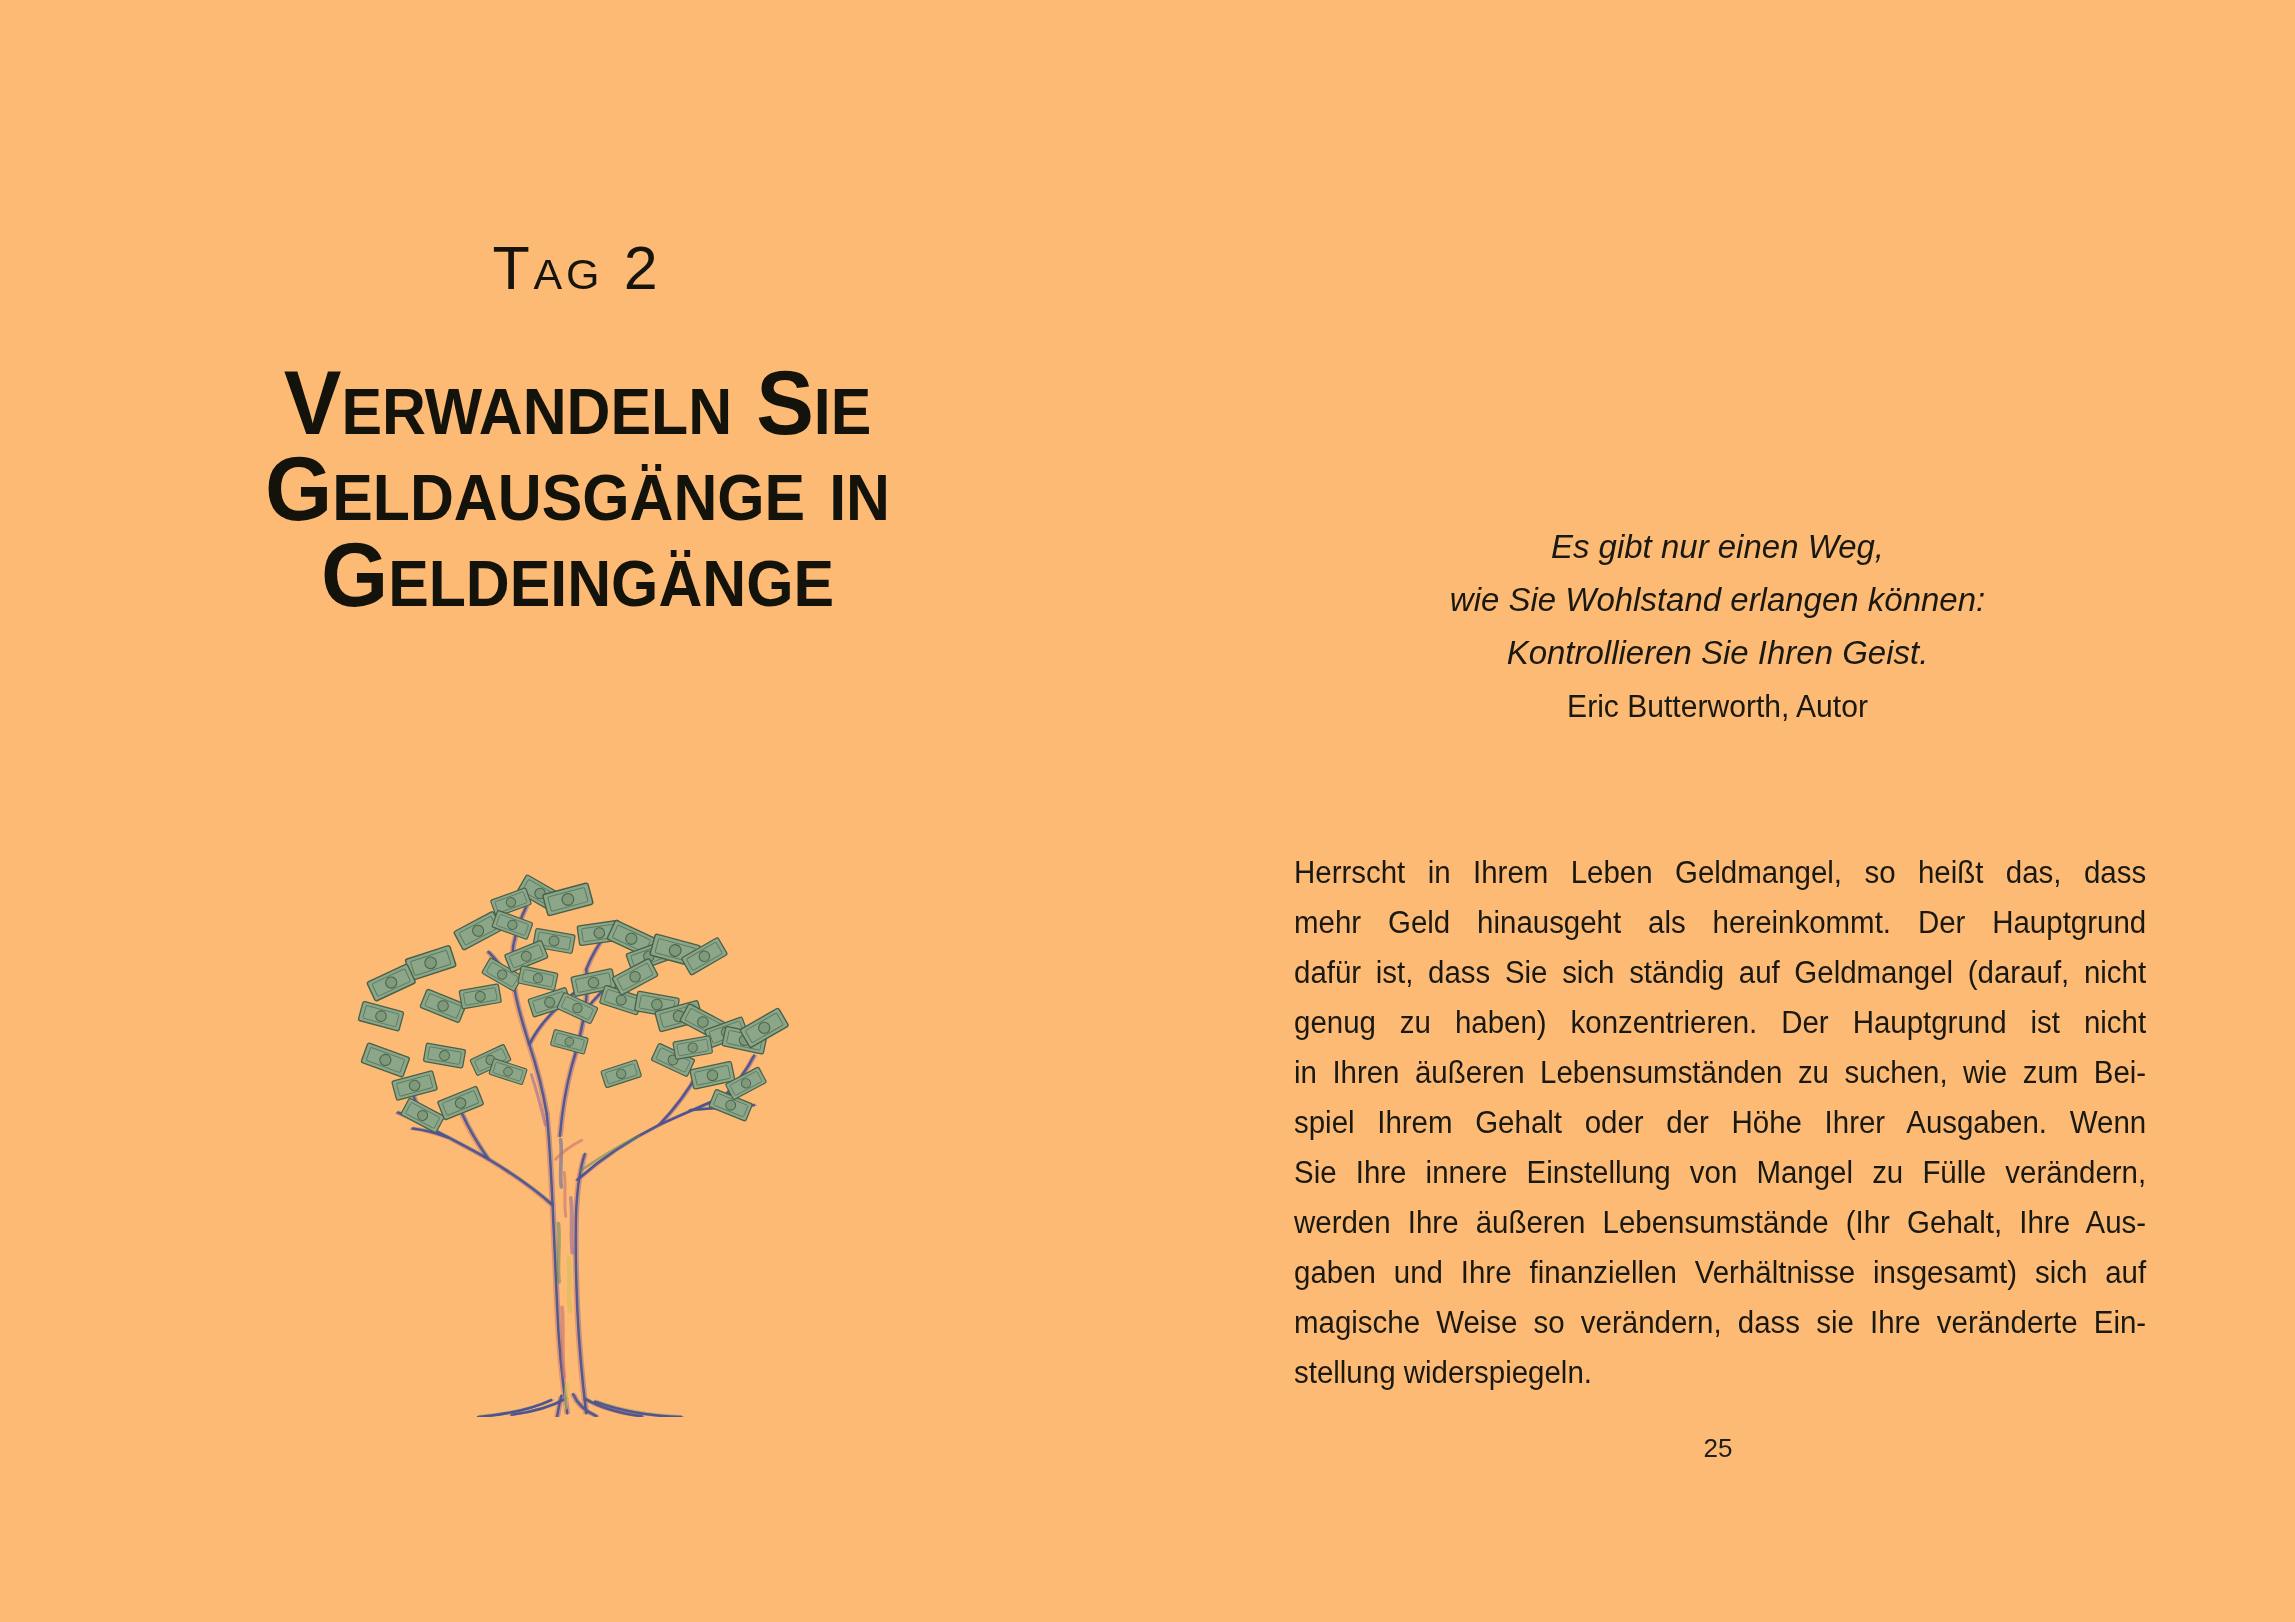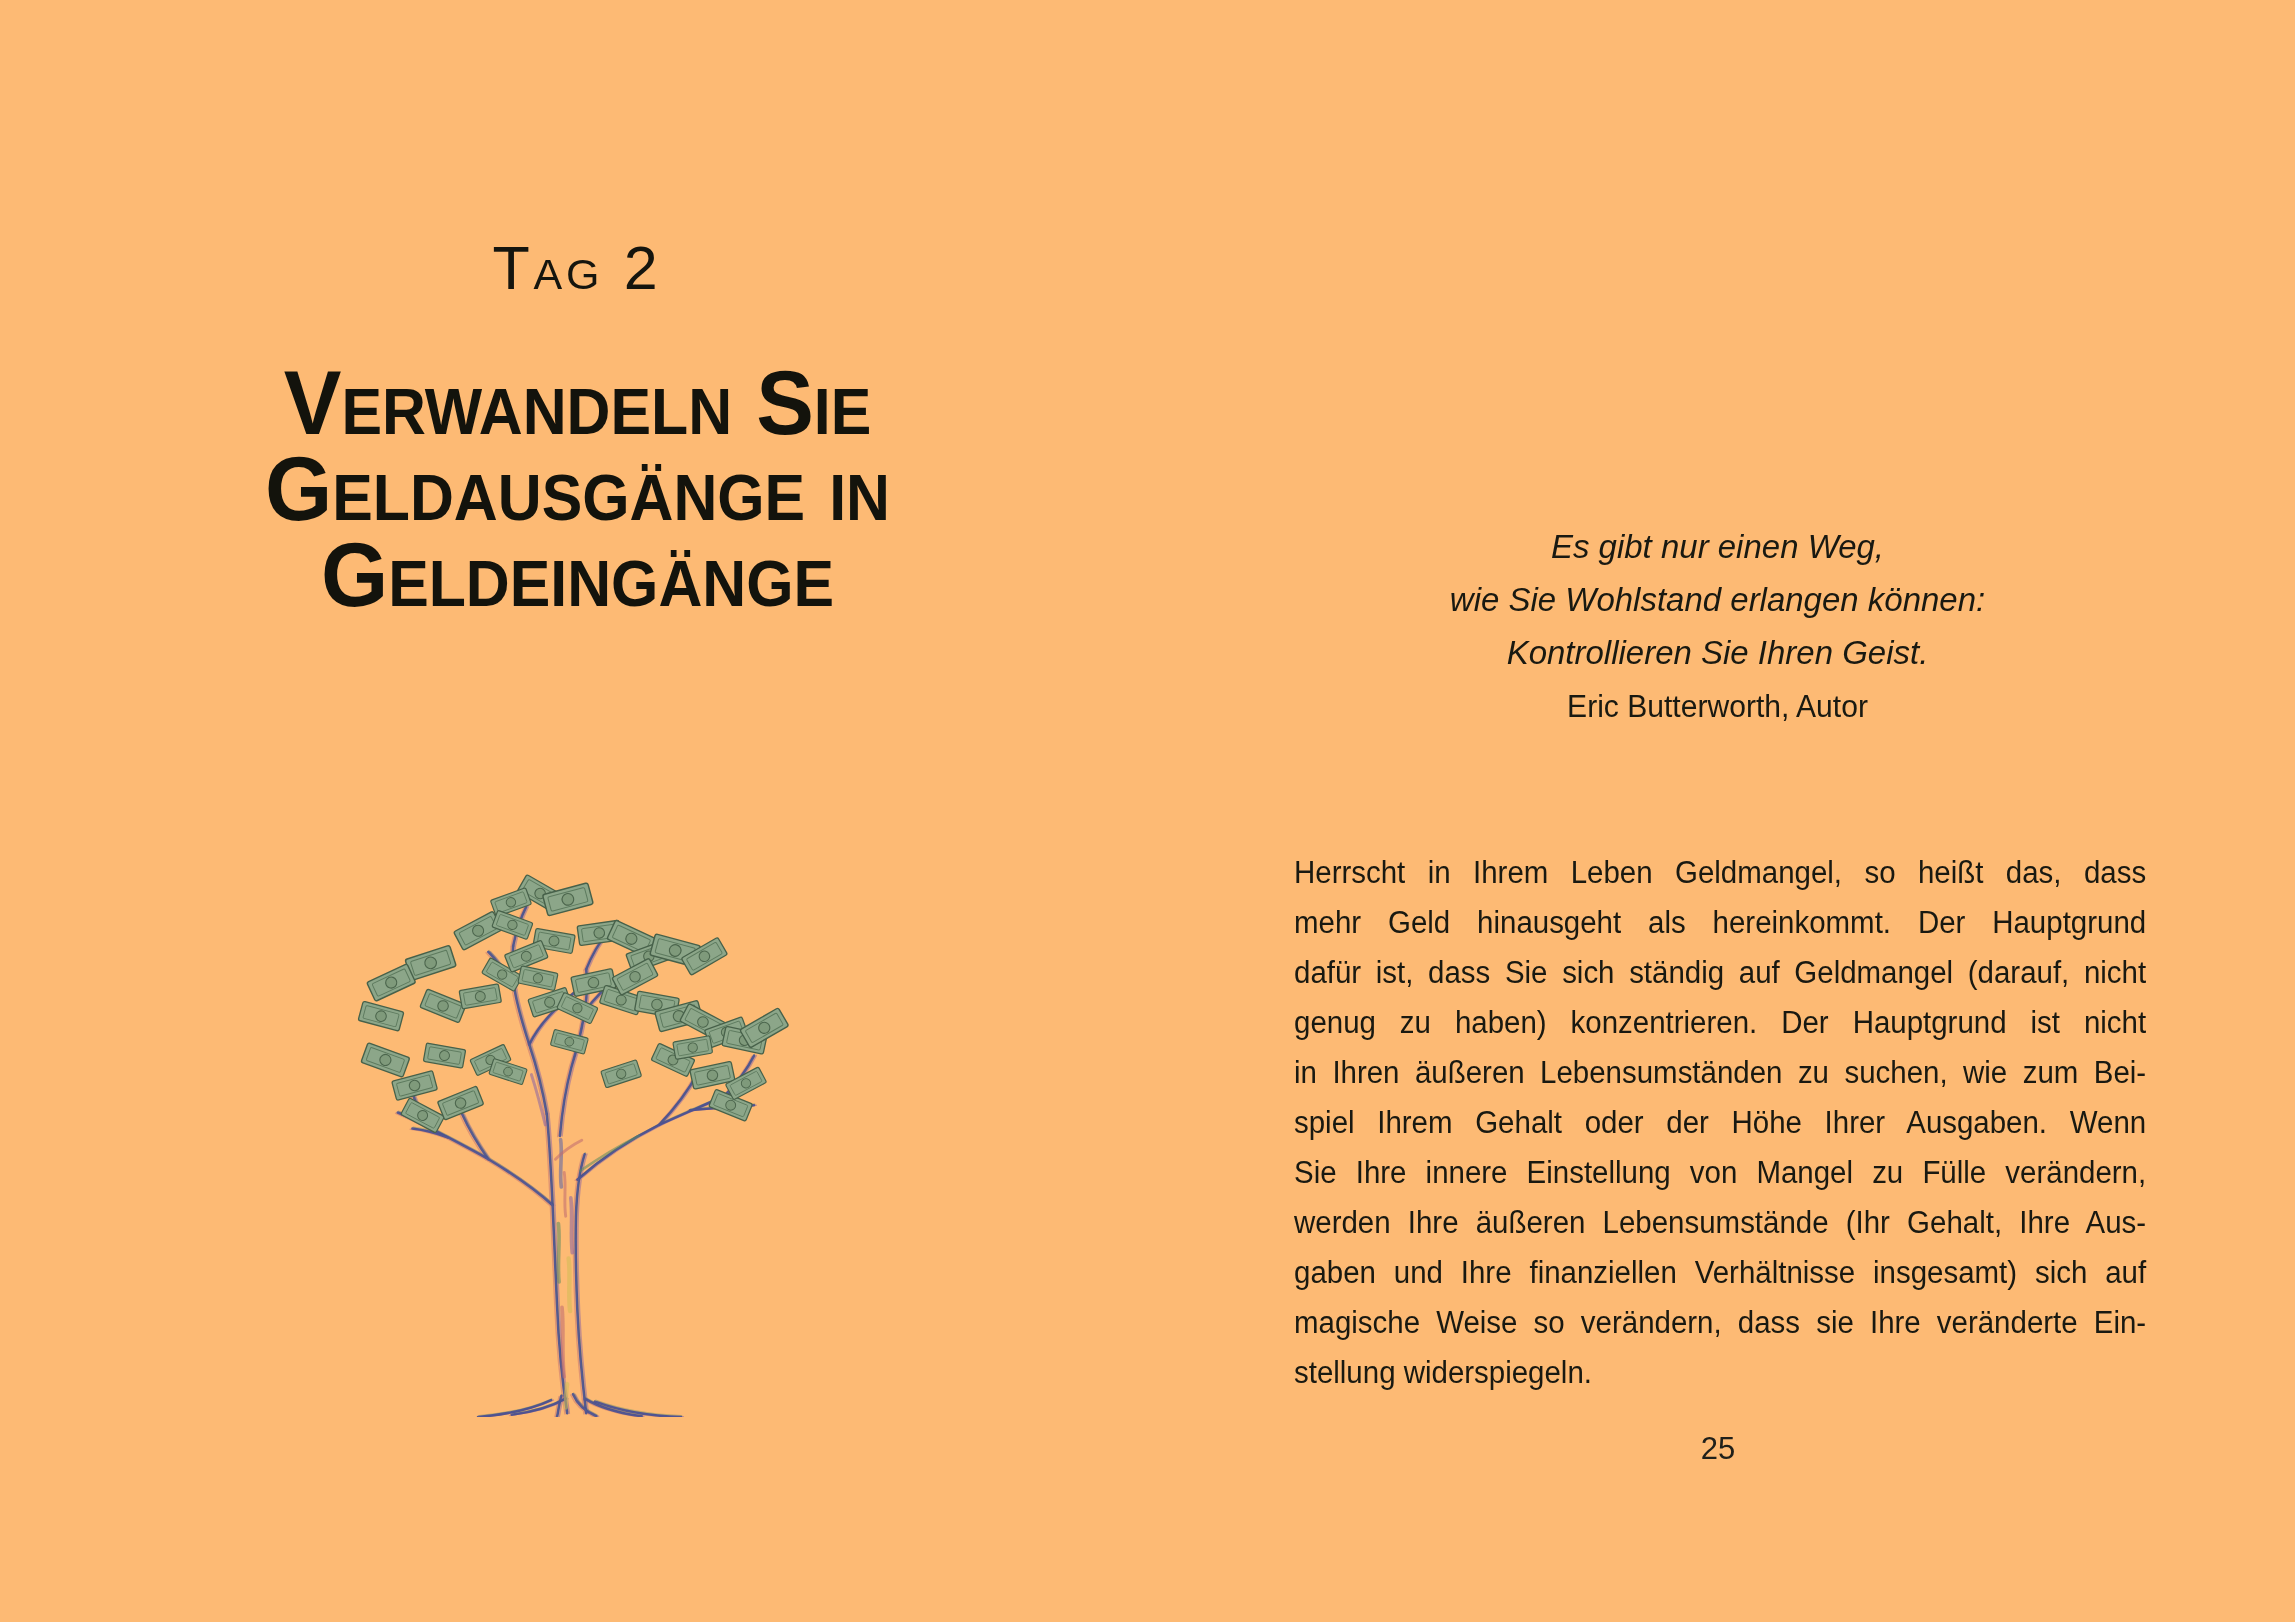--- a/index.html
+++ b/index.html
@@ -63,21 +63,21 @@
   .body-text .line{
     text-align:justify;
     text-align-last:justify;
   }
   .body-text .line:last-child{
     text-align-last:left;
   }
   .page-number{
     position:absolute;left:1645px;top:1431px;width:146px;
     text-align:center;
-    font-size:31px;line-height:35px;
+    font-size:26px;line-height:35px;
     color:#20201a;
   }
   
   .skel{fill:none;stroke-linecap:round;stroke-linejoin:round;}
   .s1{stroke:#3c4a94;stroke-width:3.5;opacity:.85;}
   .s2{stroke:#8a62a2;stroke-width:2.2;opacity:.5;transform:translate(3px,0);}
   .s3{stroke:#bf6a70;stroke-width:2;opacity:.45;transform:translate(-3px,1px);}
   .s4{stroke:#5d8a5f;stroke-width:1.6;opacity:.4;transform:translate(1px,-2px);}
   .scribble{fill:none;stroke-linecap:round;opacity:.55;}
   .bill-body{fill:#8ca689;stroke:#47614a;stroke-width:2;}

